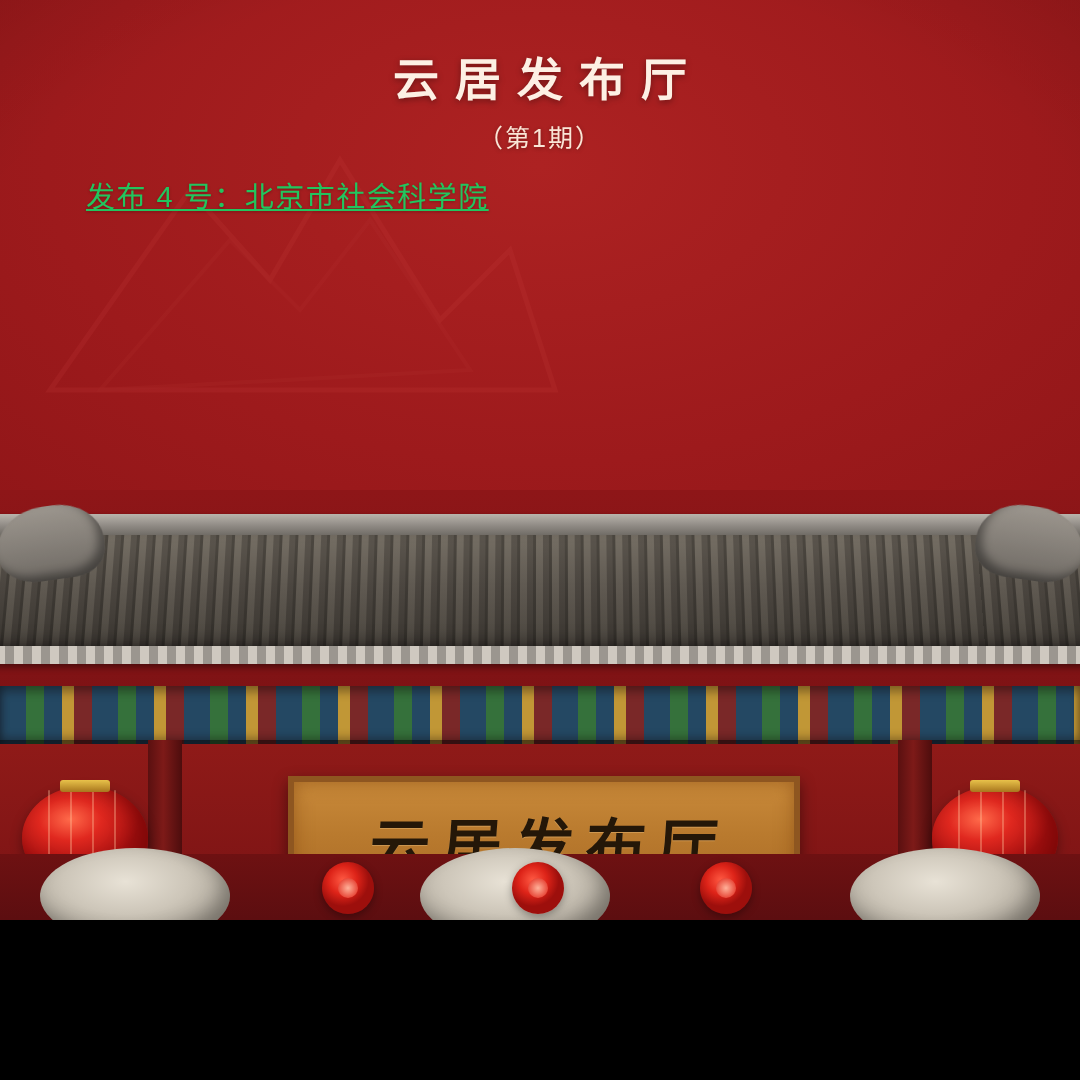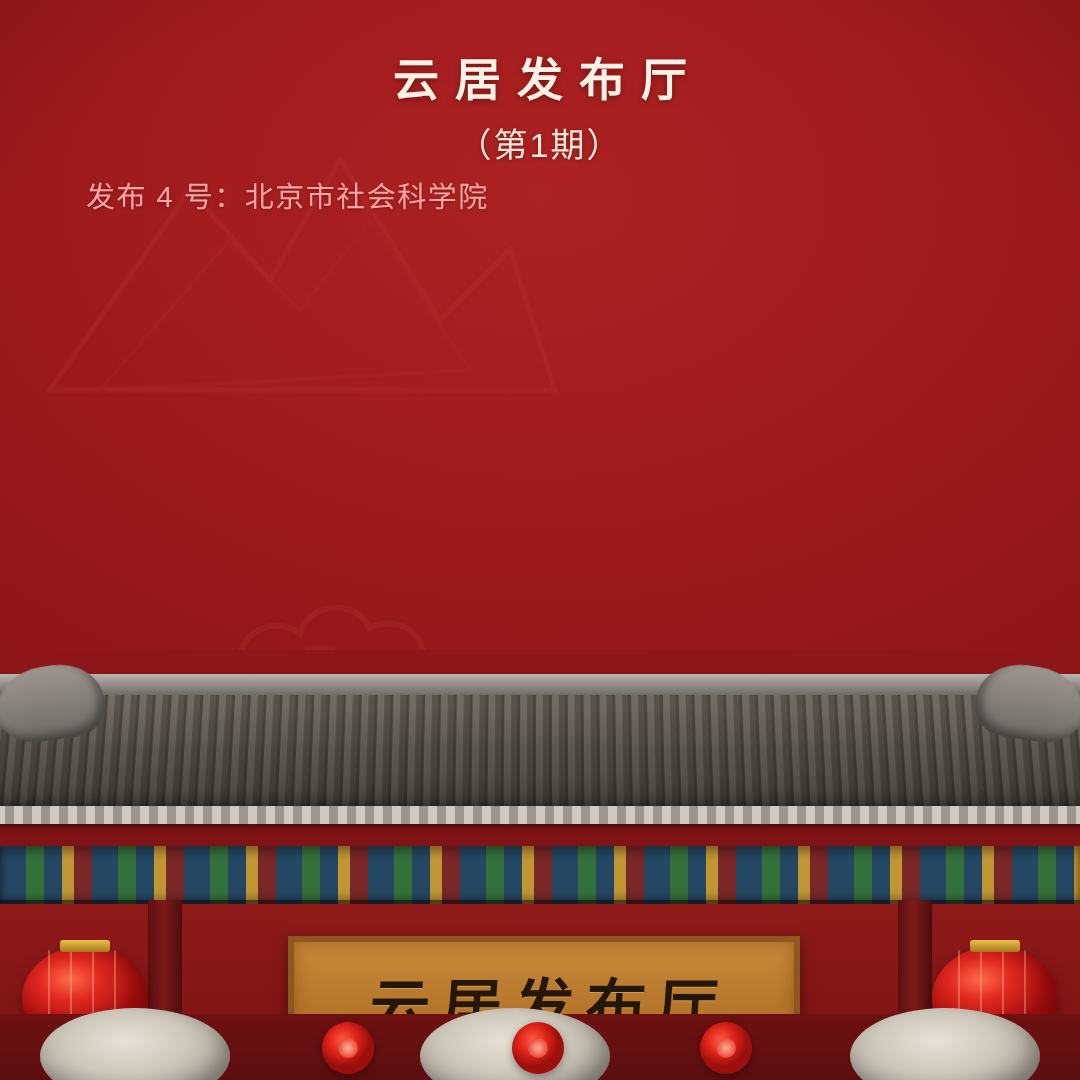--- a/index.html
+++ b/index.html
@@ -3,21 +3,21 @@
 <meta charset="utf-8">
 <style>
   html, body {
     margin: 0;
     padding: 0;
     background: #000;
   }
   #poster {
     position: relative;
     width: 1080px;
-    height: 1080px;
+    height: 920px;
     overflow: hidden;
     font-family: "Liberation Sans", "DejaVu Sans", sans-serif;
     background: #9e1b1b;
   }
 
   
   .bg-base {
     position: absolute;
     inset: 0;
     background:
@@ -63,34 +63,35 @@
     font-size: 46px;
     font-weight: 700;
     letter-spacing: 16px;
     color: #fdf0e4;
     text-indent: 16px;
     line-height: 1.25;
     text-shadow: 0 2px 6px rgba(0,0,0,0.35);
   }
   .issue {
     margin-top: 8px;
-    font-size: 34px;
+    font-size: 25px;
     color: #fae5d6;
     letter-spacing: 2px;
     text-shadow: 0 1px 4px rgba(0,0,0,0.3);
   }
 
   
   .article {
     position: absolute;
     top: 176px;
     left: 86px;
     width: 912px;
-    color: #fca5a5;
+    color: #22c55e;
     text-shadow: 0 1px 3px rgba(0,0,0,0.28);
+    text-decoration: underline;
   }
   .notice-line {
     font-size: 29px;
     letter-spacing: 1.5px;
     line-height: 1.5;
     margin-bottom: 46px;
   }
   .paragraph {
     font-size: 31.5px;
     line-height: 1.72;

